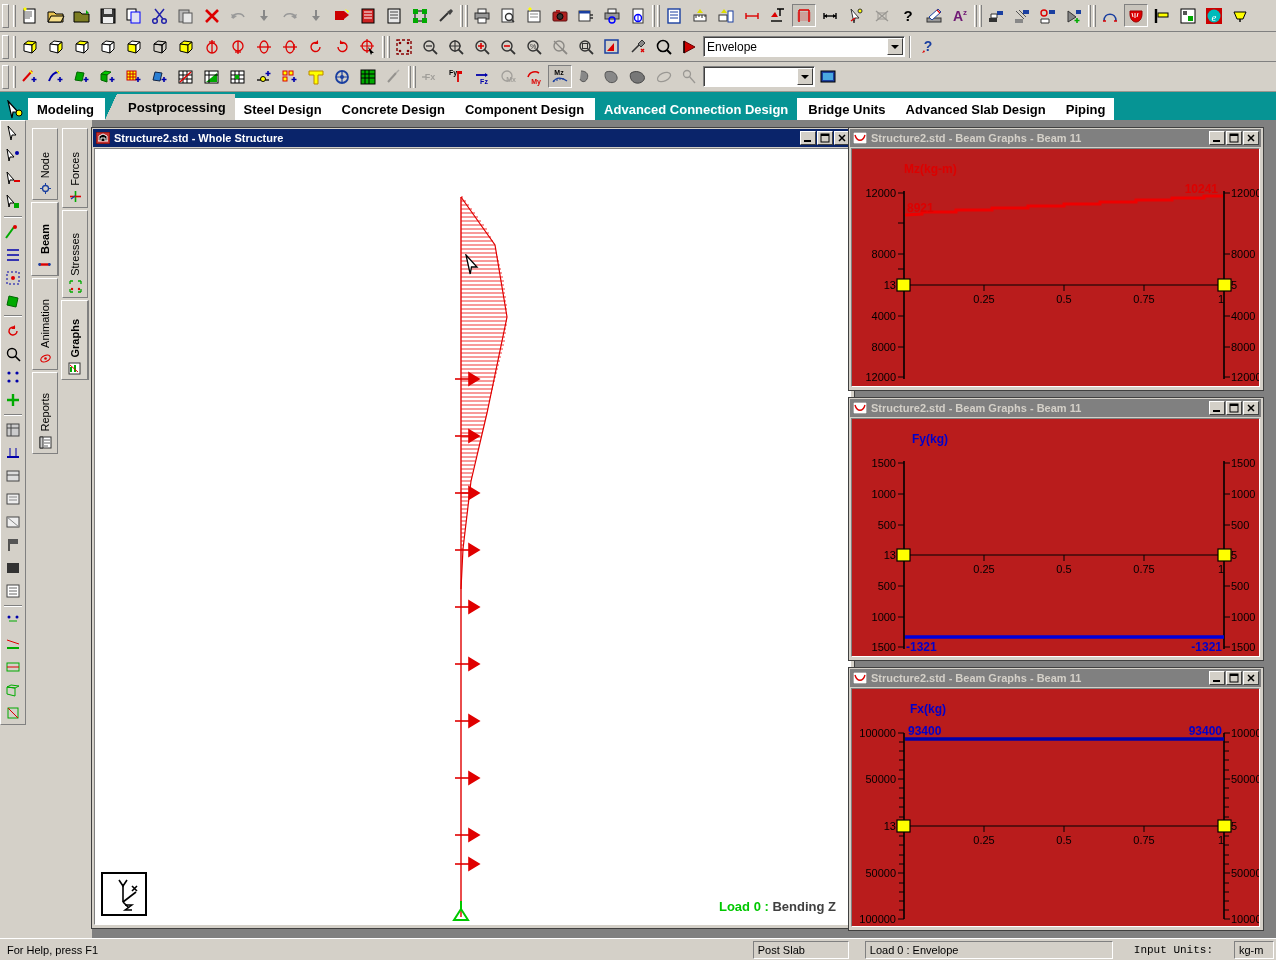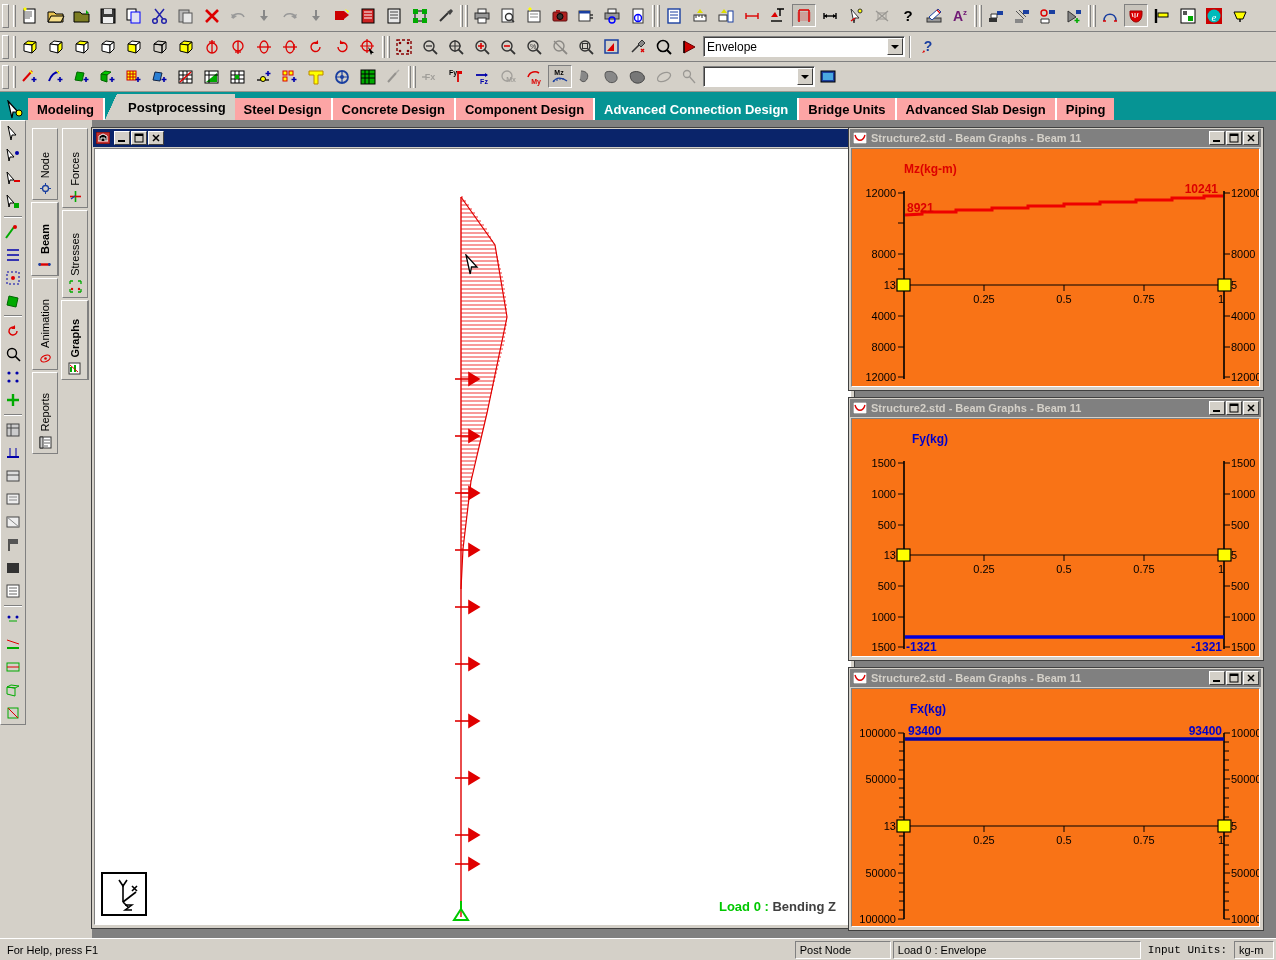--- a/index.html
+++ b/index.html
@@ -89,21 +89,21 @@
     background: #069494;
     display: flex; align-items: flex-end;
     padding-left: 28px;
   }
   .ptab {
     height: 22px;
     padding: 0 9px 0 9px;
     display: flex; align-items: center;
     font-size: 13px; font-weight: bold;
     color: #000;
-    background: #fca5a5;
+    background: #ffffff;
     border-right: 2px solid #fff;
     white-space: nowrap;
     cursor: default;
   }
   .ptab.active-white {
     background: #d4d0c8;
     height: 26px;
     color: #000;
     border-right: none;
     border-top-right-radius: 0;
@@ -217,31 +217,31 @@
     white-space: nowrap;
   }
   .ll-green { color: #00c800; }
   .ll-red { color: #404040; }
 
   
   .gwin { right: 13px; width: 414px; }
   #gwin1 { top: 8px; height: 262px; }
   #gwin2 { top: 278px; height: 262px; }
   #gwin3 { top: 548px; height: 262px; }
-  .gwin .win-body { background:#f97316; }
+  .gwin .win-body { background:#b91c1c; }
   .graph-svg { display:block; }
 
   
   #statusbar {
     position: absolute; left: 0; bottom: 0; width: 1276px; height: 22px;
     background: #d4d0c8;
     border-top: 1px solid #fff;
     display: flex; align-items: center;
     padding: 1px 2px;
-    gap: 2px;
+    gap: 16px;
   }
   .sb-panel {
     height: 18px;
     border: 1px solid #808080;
     border-right-color: #fff; border-bottom-color: #fff;
     display: flex; align-items: center;
     padding: 0 4px;
     font-size: 11px; color: #000;
     white-space: nowrap;
   }
@@ -1230,20 +1230,21 @@
 
     <div class="win" id="mainwin">
       <div class="win-title active">
         <span class="wt-icon">
           <svg width="14" height="12" viewBox="0 0 14 12">
               <rect x="0" y="0" width="14" height="12" fill="#c03030" stroke="#600"></rect>
               <path d="M2 9h10M3 9V4l4-2 4 2v5" stroke="#fff" stroke-width="1"></path>
               <path d="M5 9V6h4v3" stroke="#fff"></path>
             </svg>
         </span>
+        <span class="wt-text">Structure2.std - Whole Structure</span>
         <span class="wt-btns">
           <span class="wbtn">
             <svg width="10" height="10" viewBox="0 0 10 10">
                 <rect x="1" y="7" width="7" height="2" fill="#000"></rect>
               </svg>
           </span>
           <span class="wbtn">
             <svg width="10" height="10" viewBox="0 0 10 10">
                 <rect x="1" y="1" width="8" height="8" fill="none" stroke="#000"></rect>
                 <rect x="1" y="1" width="8" height="2" fill="#000"></rect>
@@ -1715,19 +1716,19 @@
           <polyline points="53,50 372,50" fill="none" stroke="#0000aa" stroke-width="3.4"></polyline>
           <text x="56" y="46" font-family="Liberation Sans, sans-serif" font-size="12" font-weight="bold" fill="#0000cc">93400</text>
           <text x="370" y="46" font-family="Liberation Sans, sans-serif" font-size="12" font-weight="bold" fill="#0000cc" text-anchor="end">93400</text>
         </svg>
       </div>
     </div>
   </div>
 
   <div id="statusbar">
     <div class="sb-panel" id="sb-help">For Help, press F1</div>
-    <div class="sb-panel" id="sb-mode">Post Node</div>
+    <div class="sb-panel" id="sb-mode">Post Slab</div>
     <div class="sb-panel" id="sb-load">Load 0 : Envelope</div>
     <div class="sb-panel" id="sb-unitslabel">Input Units:</div>
     <div class="sb-panel" id="sb-units">kg-m</div>
   </div>
 
 </div>
 
 </body></html>

